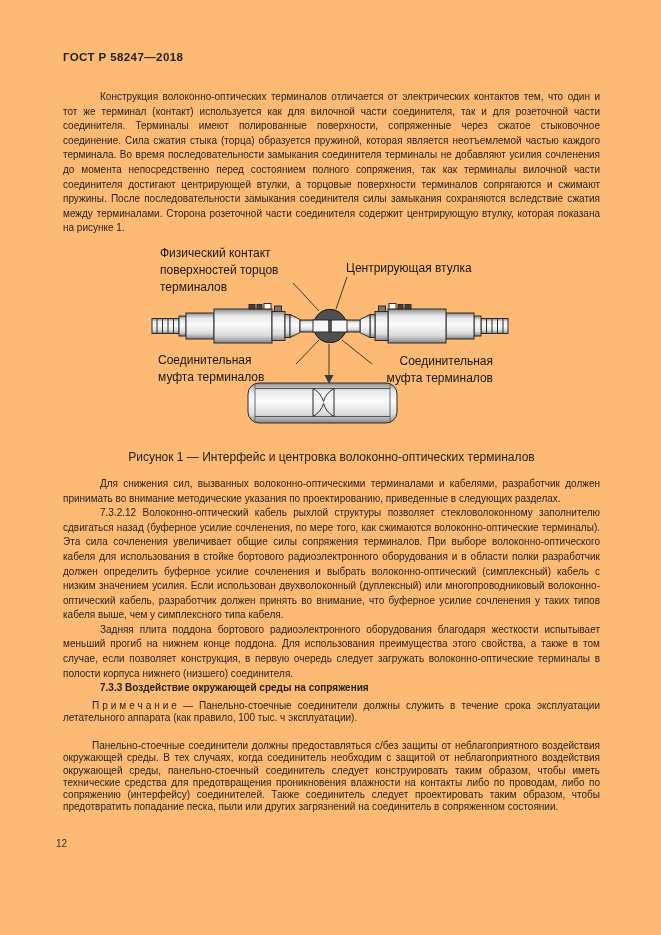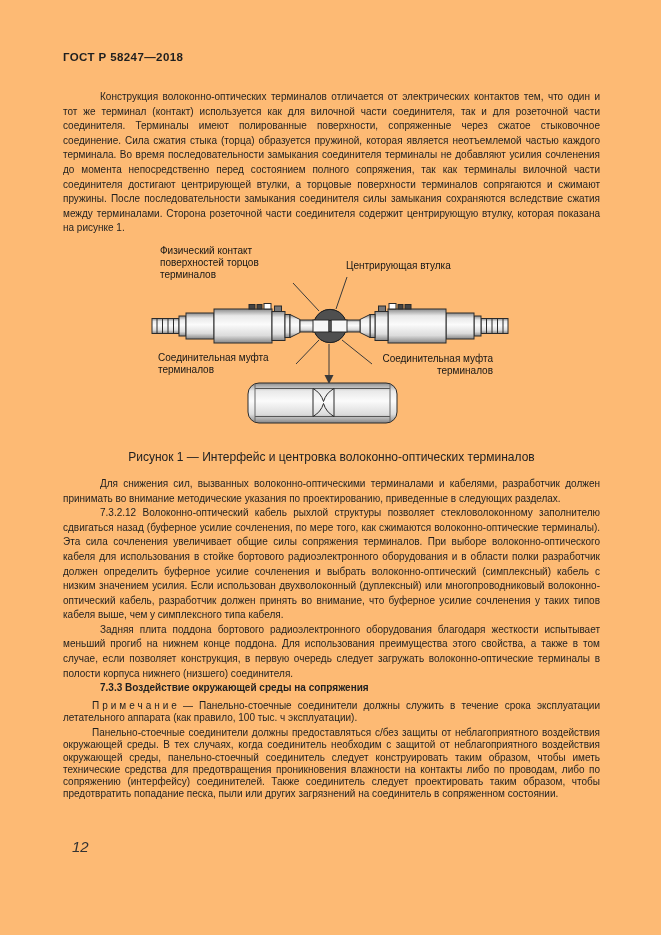--- a/index.html
+++ b/index.html
@@ -22,38 +22,38 @@
     font-size:10px; line-height:14.6px;
     text-align:justify; text-indent:37px;
   }
   .p-first { margin-top:26px; }
   .p-after-fig { margin-top:14px; }
   .heading { font-weight:700; }
   .figure { position:relative; height:200px; margin-top:11px; }
   .fig-svg { position:absolute; left:0; top:0; }
   .fig-label {
     position:absolute;
-    font-size:10px; line-height:12px; color:#161616;
+    font-size:12px; line-height:17px; color:#161616;
   }
   .l1 { left:97px; top:-2px; width:120px; }
   .l2 { left:283px; top:13px; width:170px; white-space:nowrap; }
   .l3 { left:95px; top:105px; width:132px; }
   .l4 { left:299px; top:106px; width:131px; text-align:right; }
   .fig-caption {
     margin-top:4px; text-align:center;
     font-size:12px; line-height:12px; color:#222;
   }
   .note {
     font-size:10px; line-height:12.2px;
     text-align:justify; text-indent:29px;
   }
   .note-first { margin-top:4px; }
-  .note-para  { margin-top:3px; }
+  .note-para  { margin-top:16px; }
   .note-label { letter-spacing:3px; margin-right:3px; }
-  .page-number { position:absolute; left:72px; top:838px; font-size:15px; color:#333;font-style:italic; }
+  .page-number { position:absolute; left:56px; top:838px; font-size:10px; color:#333; }
 </style>
 </head>
 <body>
 
 <div class="page">
   <div class="content">
 
     <div class="doc-header">ГОСТ Р 58247—2018</div>
 
     <p class="body-text p-first">Конструкция волоконно-оптических терминалов отличается от электрических контактов тем, что один и тот же терминал (контакт) используется как для вилочной части соединителя, так и для розеточной части соединителя. Терминалы имеют полированные поверхности, сопряженные через сжатое стыковочное соединение. Сила сжатия стыка (торца) образуется пружиной, которая является неотъемлемой частью каждого терминала. Во время последовательности замыкания соединителя терминалы не добавляют усилия сочленения до момента непосредственно перед состоянием полного сопряжения, так как терминалы вилочной части соединителя достигают центрирующей втулки, а торцовые поверхности терминалов сопрягаются и сжимают пружины. После последовательности замыкания соединителя силы замыкания сохраняются вследствие сжатия между терминалами. Сторона розеточной части соединителя содержит центрирующую втулку, которая показана на рисунке 1.</p>

